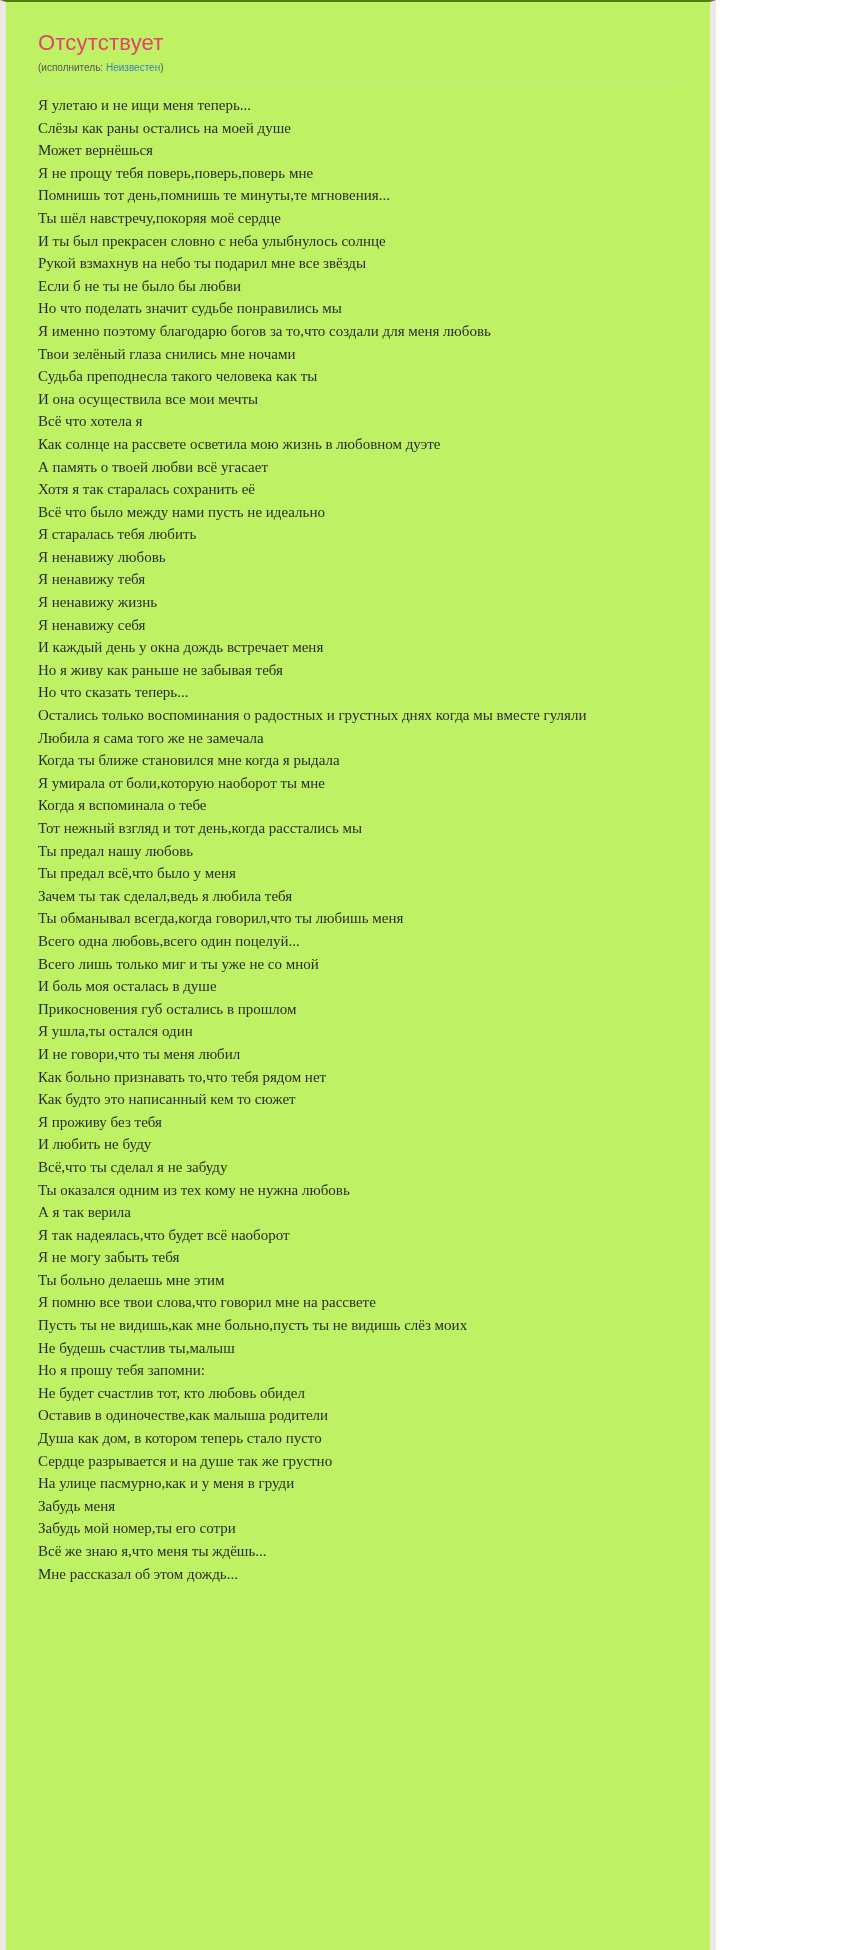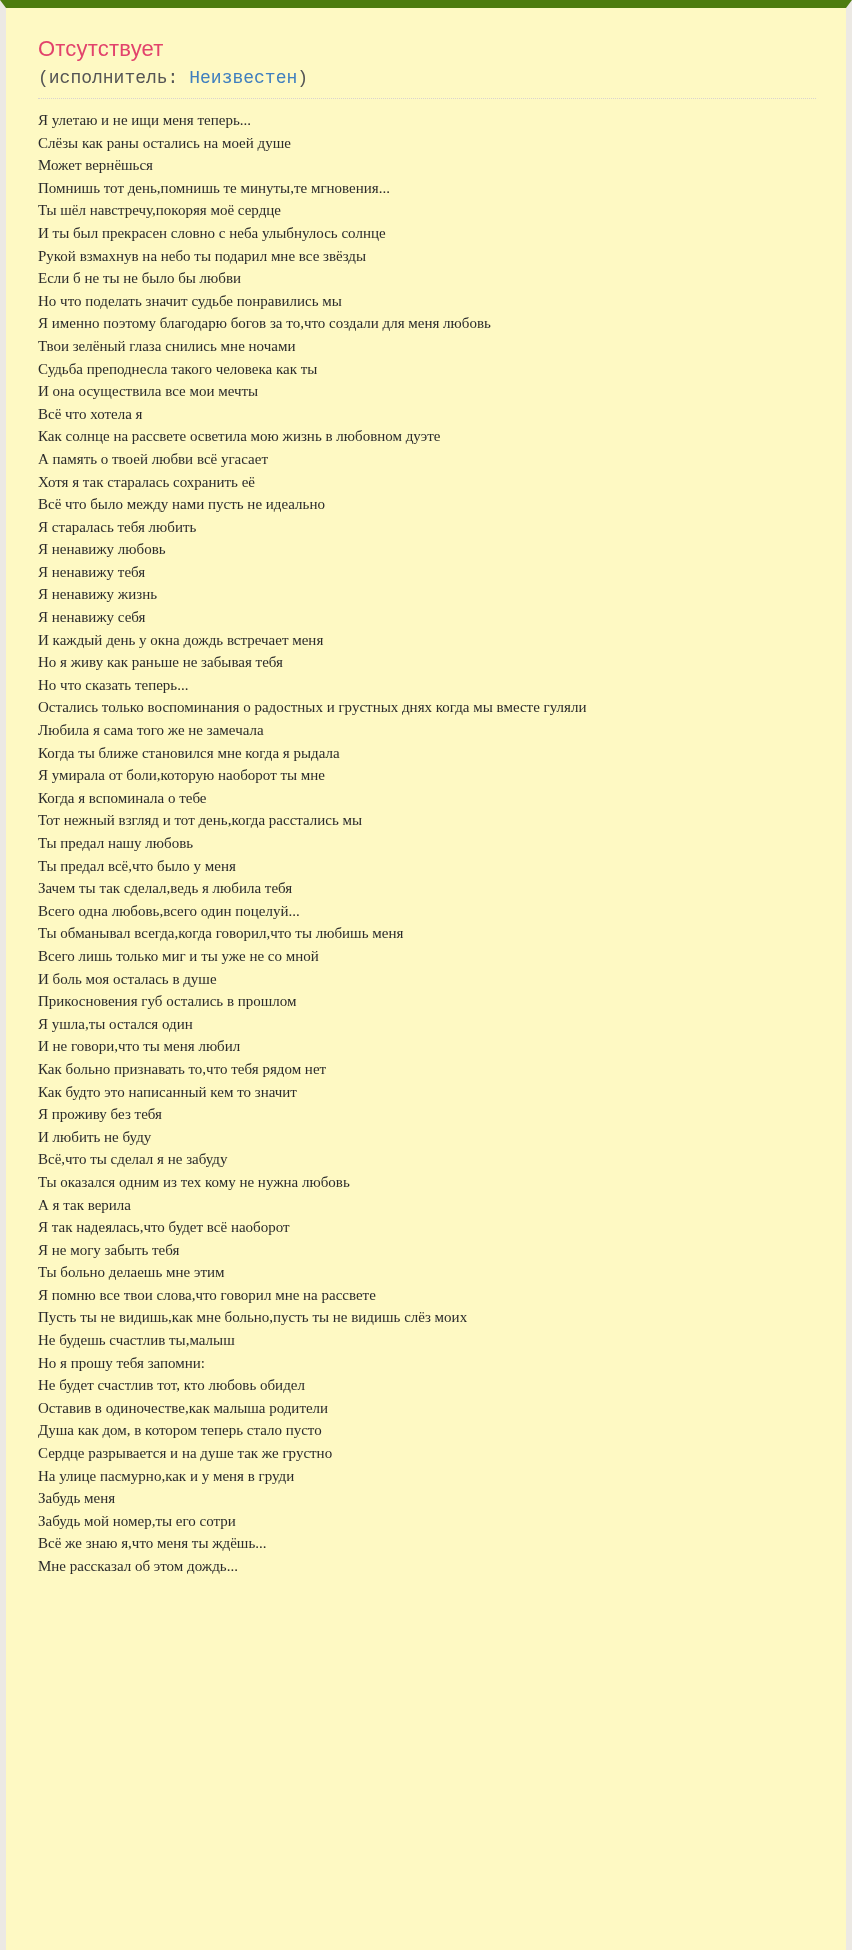--- a/index.html
+++ b/index.html
@@ -8,47 +8,46 @@
     background: #ffffff;
   }
   body {
     width: 852px;
     min-height: 1950px;
     font-family: "Liberation Sans", sans-serif;
     color: #333333;
     position: relative;
   }
   .page {
-    width: 852px;
+    width: 716px;
     min-height: 1950px;
     box-sizing: border-box;
-    background: #fef9c3;
+    background: #bef264;
     border-left: 6px solid #ece9e4;
     border-right: 6px solid #ece9e4;
-    border-top: 8px solid #4d7c0f;
+    border-top: 2px solid #4d7c0f;
     position: relative;
   }
   .inner {
     padding: 28px 30px 20px 32px;
   }
   .song-title {
     color: #e2436c;
     font-size: 22px;
     line-height: 26px;
     font-weight: normal;
     margin: 0 0 6px 0;
     letter-spacing: 0.2px;
   }
   .artist-line {
-    font-size: 18px;
+    font-size: 10px;
     color: #555555;
     margin: 0 0 10px 0;
     padding-bottom: 10px;
     border-bottom: 1px dotted #d9d4cf;
-    font-family: Liberation Mono, monospace;
   }
   .artist-line a {
     color: #3f7fbf;
     text-decoration: none;
   }
   .lyrics {
     font-size: 15px;
     line-height: 22.6px;
     color: #2b2b2b;
     white-space: nowrap;
@@ -68,20 +67,21 @@
     <h1 class="song-title">Отсутствует</h1>
 
     <div class="artist-line">
       <span>(исполнитель: </span><a href="#">Неизвестен</a><span>)</span>
     </div>
 
     <div class="lyrics" id="lyrics-body">
         <span class="line">Я улетаю и не ищи меня теперь...</span>
         <span class="line">Слёзы как раны остались на моей душе</span>
         <span class="line">Может вернёшься</span>
+        <span class="line">Я не прощу тебя поверь,поверь,поверь мне</span>
         <span class="line">Помнишь тот день,помнишь те минуты,те мгновения...</span>
         <span class="line">Ты шёл навстречу,покоряя моё сердце</span>
         <span class="line">И ты был прекрасен словно с неба улыбнулось солнце</span>
         <span class="line">Рукой взмахнув на небо ты подарил мне все звёзды</span>
         <span class="line">Если б не ты не было бы любви</span>
         <span class="line">Но что поделать значит судьбе понравились мы</span>
         <span class="line">Я именно поэтому благодарю богов за то,что создали для меня любовь</span>
         <span class="line">Твои зелёный глаза снились мне ночами</span>
         <span class="line">Судьба преподнесла такого человека как ты</span>
         <span class="line">И она осуществила все мои мечты</span>
@@ -100,29 +100,29 @@
         <span class="line">Но что сказать теперь...</span>
         <span class="line">Остались только воспоминания о радостных и грустных днях когда мы вместе гуляли</span>
         <span class="line">Любила я сама того же не замечала</span>
         <span class="line">Когда ты ближе становился мне когда я рыдала</span>
         <span class="line">Я умирала от боли,которую наоборот ты мне</span>
         <span class="line">Когда я вспоминала о тебе</span>
         <span class="line">Тот нежный взгляд и тот день,когда расстались мы</span>
         <span class="line">Ты предал нашу любовь</span>
         <span class="line">Ты предал всё,что было у меня</span>
         <span class="line">Зачем ты так сделал,ведь я любила тебя</span>
+        <span class="line">Ты обманывал всегда,когда говорил,что ты любишь меня</span>
         <span class="line">Всего одна любовь,всего один поцелуй...</span>
-        <span class="line">Ты обманывал всегда,когда говорил,что ты любишь меня</span>
         <span class="line">Всего лишь только миг и ты уже не со мной</span>
         <span class="line">И боль моя осталась в душе</span>
         <span class="line">Прикосновения губ остались в прошлом</span>
         <span class="line">Я ушла,ты остался один</span>
         <span class="line">И не говори,что ты меня любил</span>
         <span class="line">Как больно признавать то,что тебя рядом нет</span>
-        <span class="line">Как будто это написанный кем то значит</span>
+        <span class="line">Как будто это написанный кем то сюжет</span>
         <span class="line">Я проживу без тебя</span>
         <span class="line">И любить не буду</span>
         <span class="line">Всё,что ты сделал я не забуду</span>
         <span class="line">Ты оказался одним из тех кому не нужна любовь</span>
         <span class="line">А я так верила</span>
         <span class="line">Я так надеялась,что будет всё наоборот</span>
         <span class="line">Я не могу забыть тебя</span>
         <span class="line">Ты больно делаешь мне этим</span>
         <span class="line">Я помню все твои слова,что говорил мне на рассвете</span>
         <span class="line">Пусть ты не видишь,как мне больно,пусть ты не видишь слёз моих</span>

